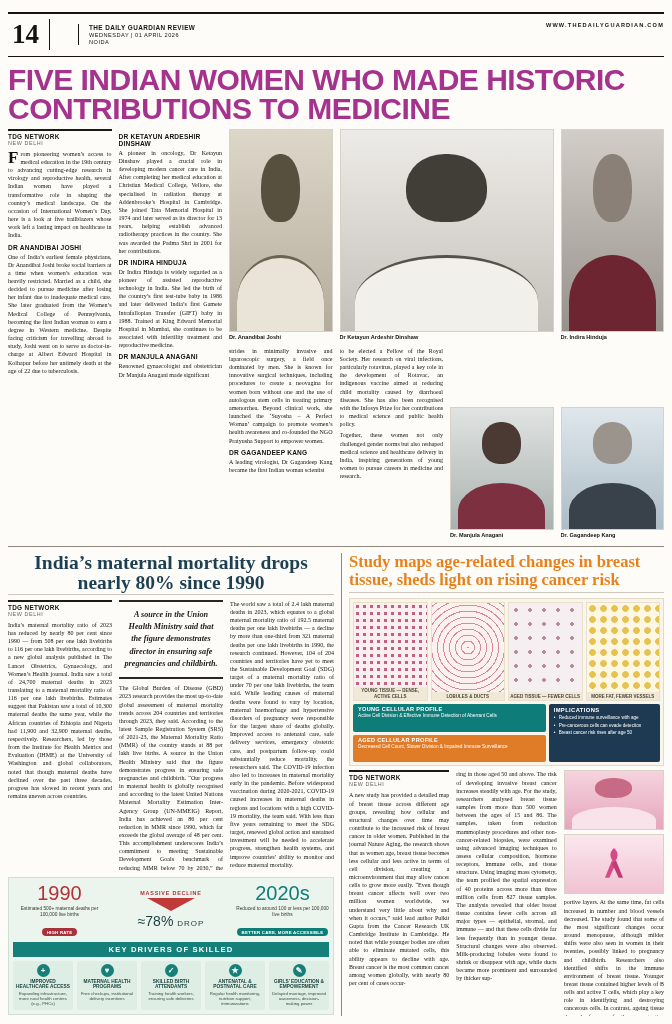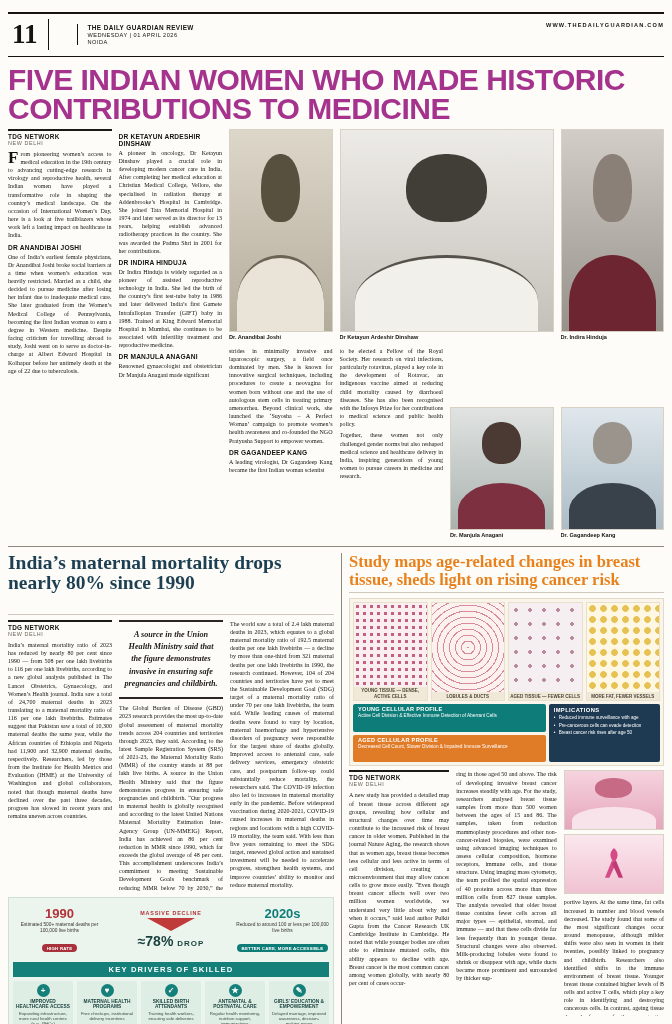--- a/index.html
+++ b/index.html
@@ -47,43 +47,43 @@
   .ph-teal { background:linear-gradient(180deg,#e0e3e1,#a9b2af); } .ph-teal .head{background:#4a3a33;} .ph-teal .torso{background:#7c3040;}
   .ph-blue { background:linear-gradient(180deg,#dfe7ec,#adbcc6); } .ph-blue .head{background:#9a948c;} .ph-blue .torso{background:#39414b;}
   .ph-pink1 { background:linear-gradient(180deg,#f6d3de,#e5a6bc); } .ph-pink1 .head{background:#c76a85;} .ph-pink1 .torso{background:#f9e3ea;}
   .ph-pink2 { background:linear-gradient(180deg,#fbe7ee,#f0c2d2); display:flex; align-items:center; justify-content:center; }
 
   
   .bottom { display:flex; border-top:1px solid #8f897d; margin-top:7px; padding-top:6px; }
   .bottom-left { width:334px; padding-right:7px; border-right:1px solid #8f897d; }
   .bottom-right { flex:1; padding-left:7px; }
 
-  .mat-headline { margin:0 0 5px; font:700 19.5px/1.05 "Liberation Serif", serif; color:#1c3f52; border-bottom:1px solid #cfc9bd; padding-bottom:20px; }
+  .mat-headline { margin:0 0 5px; font:700 19.5px/1.05 "Liberation Serif", serif; color:#1c3f52; border-bottom:1px solid #cfc9bd; padding-bottom:0;text-align:center; }
   .breast-headline { margin:0 0 5px; font:700 16.5px/1.08 "Liberation Serif", serif; color:#e8811c; border-bottom:1px solid #cfc9bd; padding-bottom:4px; }
 
   .cols { display:flex; gap:7px; overflow:hidden; }
   .mat-cols { height:272px; }
   .breast-cols { height:246px; margin-top:4px; }
   .mcol { flex:1; overflow:hidden; min-width:0; }
 
   .pullquote { border-top:2px solid #2a2723; border-bottom:2px solid #2a2723; padding:7px 4px; margin-bottom:5px; font:italic 700 8.2px/1.5 "Liberation Serif", serif; text-align:center; color:#23201c; }
 
   
   .infog { margin-top:5px; background:#ecf4ee; border:1px solid #cfe0d2; padding:4px; font-family:"Liberation Sans", sans-serif; }
   .infog-top { display:flex; gap:6px; align-items:center; height:56px; }
   .info-side { flex:1; text-align:center; }
-  .year { font-weight:700; font-size:13px; }
+  .year { font-weight:400; font-size:20px; }
   .year-red { color:#b23238; } .year-teal { color:#0e7d78; }
   .info-detail { font-size:4.8px; line-height:1.25; margin:1px 0 2px; color:#38352f; }
   .pill { display:inline-block; color:#fff; font-weight:700; font-size:4.4px; padding:1.5px 5px; border-radius:7px; letter-spacing:.2px; }
   .pill-red { background:#a8323c; } .pill-teal { background:#0e7d78; }
   .info-center { width:118px; text-align:center; }
   .massive { font-weight:800; font-size:5.4px; letter-spacing:.8px; color:#b23238; }
   .arrow-down { width:0; height:0; border-left:24px solid transparent; border-right:24px solid transparent; border-top:13px solid #c13a3a; margin:2px auto; }
-  .drop-big { font-weight:700; font-size:14px; color:#173f3c; }
+  .drop-big { font-weight:400; font-size:14px; color:#173f3c; }
   .drop-word { font-size:8px; letter-spacing:1px; }
   .infog-banner { background:#15807a; color:#fff; text-align:center; font-weight:800; font-size:7.6px; letter-spacing:1.2px; padding:3px 0; margin:4px 0; }
   .drivers { display:flex; gap:4px; }
   .drv { flex:1; background:#dfeee4; border-radius:2px; padding:3px; text-align:center; }
   .drv-ico { width:13px; height:13px; border-radius:50%; background:#15807a; color:#fff; font:700 8px/13px "Liberation Sans", sans-serif; margin:0 auto 2px; }
   .drv-title { font-weight:800; font-size:4.8px; line-height:1.15; color:#143e3b; }
   .drv-desc { font-size:4.3px; line-height:1.25; color:#3c4a44; margin-top:1px; }
 
   
   .figure { background:#faf5ea; border:1px solid #e2d9c6; height:168px; padding:3px; gap:3px; }
@@ -108,21 +108,21 @@
 
   .side-photo { height:60px; margin-bottom:4px; }
   .ribbon-svg { width:26px; height:34px; }
 </style>
 </head>
 <body>
 
 <div class="page">
 
   <header class="masthead">
-    <div class="pageno">11</div>
+    <div class="pageno">14</div>
     <div class="mast-right">
       <div class="mast-pub">THE DAILY GUARDIAN REVIEW</div>
       <div class="mast-date">WEDNESDAY | 01 APRIL 2026</div>
       <div class="mast-city">NOIDA</div>
     </div>
     <div class="mast-site">WWW.THEDAILYGUARDIAN.COM</div>
   </header>
 
   <h1 class="lead-headline">FIVE INDIAN WOMEN WHO MADE HISTORIC CONTRIBUTIONS TO MEDICINE</h1>
 
@@ -205,21 +205,21 @@
 
       <div class="cols mat-cols">
         <div class="mcol">
           <div class="byline">
             <span class="byline-name">TDG NETWORK</span>
             <span class="byline-city">NEW DELHI</span>
           </div>
           <p class="body-txt">India’s maternal mortality ratio of 2023 has reduced by nearly 80 per cent since 1990 — from 508 per one lakh livebirths to 116 per one lakh livebirths, according to a new global analysis published in The Lancet Obstetrics, Gynaecology, and Women’s Health journal. India saw a total of 24,700 maternal deaths in 2023 translating to a maternal mortality ratio of 116 per one lakh livebirths. Estimates suggest that Pakistan saw a total of 10,300 maternal deaths the same year, while the African countries of Ethiopia and Nigeria had 11,900 and 32,900 maternal deaths, respectively. Researchers, led by those from the Institute for Health Metrics and Evaluation (IHME) at the University of Washington and global collaborators, noted that though maternal deaths have declined over the past three decades, progress has slowed in recent years and remains uneven across countries.</p>
         </div>
         <div class="mcol">
-          <div class="pullquote">A source in the Union Health Ministry said that the figure demonstrates invasive in ensuring safe pregnancies and childbirth.</div>
+          <div class="pullquote">A source in the Union Health Ministry said that the figure demonstrates director in ensuring safe pregnancies and childbirth.</div>
           <p class="body-txt">The Global Burden of Disease (GBD) 2023 research provides the most up-to-date global assessment of maternal mortality trends across 204 countries and territories through 2023, they said. According to the latest Sample Registration System (SRS) of 2021-23, the Maternal Mortality Ratio (MMR) of the country stands at 88 per lakh live births. A source in the Union Health Ministry said that the figure demonstrates progress in ensuring safe pregnancies and childbirth. “Our progress in maternal health is globally recognised and according to the latest United Nations Maternal Mortality Estimation Inter-Agency Group (UN-MMEIG) Report, India has achieved an 86 per cent reduction in MMR since 1990, which far exceeds the global average of 48 per cent. This accomplishment underscores India’s commitment to meeting Sustainable Development Goals benchmark of reducing MMR below 70 by 2030,” the source said.</p>
         </div>
         <div class="mcol">
           <p class="body-txt">The world saw a total of 2.4 lakh maternal deaths in 2023, which equates to a global maternal mortality ratio of 192.5 maternal deaths per one lakh livebirths — a decline by more than one-third from 321 maternal deaths per one lakh livebirths in 1990, the research continued. However, 104 of 204 countries and territories have yet to meet the Sustainable Development Goal (SDG) target of a maternal mortality ratio of under 70 per one lakh livebirths, the team said. While leading causes of maternal deaths were found to vary by location, maternal haemorrhage and hypertensive disorders of pregnancy were responsible for the largest share of deaths globally. Improved access to antenatal care, safe delivery services, emergency obstetric care, and postpartum follow-up could substantially reduce mortality, the researchers said. The COVID-19 infection also led to increases in maternal mortality early in the pandemic. Before widespread vaccination during 2020-2021, COVID-19 caused increases in maternal deaths in regions and locations with a high COVID-19 mortality, the team said. With less than five years remaining to meet the SDG target, renewed global action and sustained investment will be needed to accelerate progress, strengthen health systems, and improve countries’ ability to monitor and reduce maternal mortality.</p>
         </div>
       </div>
 
       <div class="infog">
         <div class="infog-top">
           <div class="info-side">

